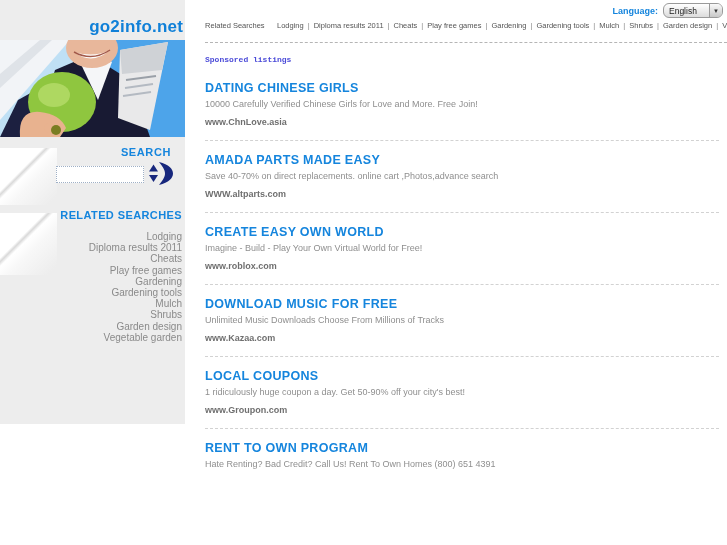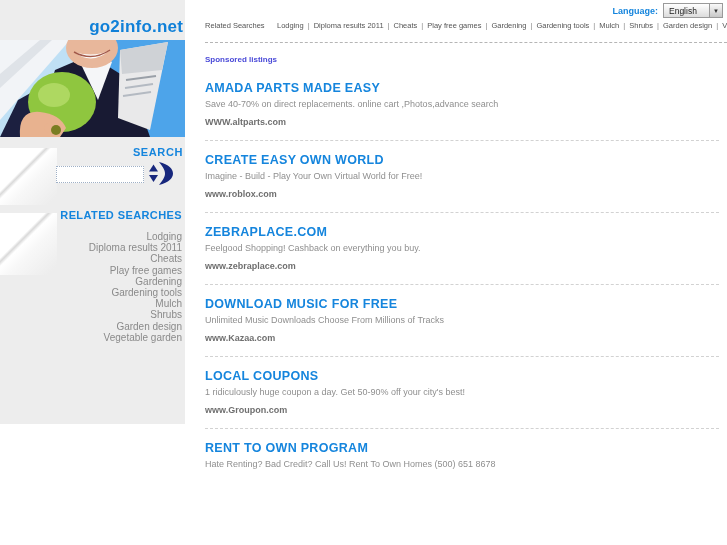--- a/index.html
+++ b/index.html
@@ -8,47 +8,47 @@
   .page { position:relative; width:727px; height:545px; background:#fff; }
 
   
   .sidebar { position:absolute; left:0; top:0; width:185px; height:424px; background:#ededed; }
   .logo { position:absolute; top:17px; right:2px; font-size:17px; font-weight:bold; color:#1080d8; letter-spacing:0.2px; }
   .photo { position:absolute; left:0; top:40px; width:185px; height:97px; display:block; }
   .stripe-block { position:absolute; left:0; width:57px; background:
       linear-gradient(135deg,#ffffff 38%,#d9d9d9 41%,#ffffff 45%,#f7f7f7 60%,#ededed 92%); }
   .stripe-1 { top:148px; height:57px; }
   .stripe-2 { top:213px; height:62px; }
-  .search-label { position:absolute; top:146px; right:2px; font-size:11px; font-weight:bold; color:#1585dd; letter-spacing:0.6px; }
+  .search-label { position:absolute; top:146px; right:14px; font-size:11px; font-weight:bold; color:#1585dd; letter-spacing:0.6px; }
   .search-input { position:absolute; left:56px; top:166px; width:88px; height:17px; background:#fff;
       border:1px dotted #9fb0c6; font-size:10px; padding:0 3px; color:#444; outline:none; }
   .go-btn { position:absolute; left:147px; top:161px; width:28px; height:26px; cursor:pointer; background:none; border:none; }
   .rel-title { position:absolute; top:209px; right:3px; font-size:11px; font-weight:bold; color:#1585dd; letter-spacing:0.4px; }
   .rel-list { position:absolute; top:231px; right:3px; text-align:right; }
   .rel-list a { display:block; font-size:10px; line-height:11.2px; color:#8a8a8a; text-decoration:none; }
 
   
   .content { position:absolute; left:185px; top:0; width:542px; height:545px; background:#fff; }
   .langbar { position:absolute; top:3px; right:4px; display:flex; align-items:center; }
   .lang-label { font-size:9px; font-weight:bold; color:#1585dd; margin-right:5px; }
   .lang-select { display:flex; align-items:stretch; width:60px; height:15px; border:1px solid #9a9a9a;
-      border-radius:0; background:linear-gradient(#ffffff,#dcdcdc); overflow:hidden; cursor:pointer; }
+      border-radius:6px; background:linear-gradient(#ffffff,#dcdcdc); overflow:hidden; cursor:pointer; }
   .lang-select .val { flex:1; font-size:8.5px; color:#222; padding:2px 0 0 5px; }
   .lang-select .arrow { width:13px; border-left:1px solid #9a9a9a; background:linear-gradient(#fafafa,#c8c8c8);
       display:flex; align-items:center; justify-content:center; font-size:6px; color:#333; }
 
   .toprow { position:absolute; top:21px; left:20px; right:6px; display:flex; font-size:7.5px; color:#555; }
   .toprow .lbl { width:72px; flex:none; }
   .toplinks { display:flex; flex-wrap:nowrap; }
   .toplinks a { color:#555; text-decoration:none; white-space:nowrap; }
   .toplinks .pipe { color:#888; margin:0 4px; }
 
   .top-sep { position:absolute; top:42px; left:20px; right:0; border-top:1px dashed #b5b5b5; }
 
-  .sponsored { position:absolute; top:55px; left:20px; font-size:8px; font-weight:bold; color:#4a4ad8; }
+  .sponsored { position:absolute; top:55px; left:20px; font-size:8px; font-weight:bold; color:#4a4ad8;font-family:Liberation Mono, monospace; }
 
   .listings { position:absolute; top:69px; left:20px; right:8px; }
   .listing { padding:9px 0 11px; border-bottom:1px dashed #d2d2d2; }
   .listing:last-child { border-bottom:none; }
   .listing .t { display:inline-block; font-size:12.5px; font-weight:bold; color:#1585dd; letter-spacing:0.3px;
       text-decoration:none; margin-bottom:4px; }
   .listing .d { font-size:9px; color:#8f8f8f; margin-bottom:2px; }
   .listing .u { display:inline-block; font-size:9px; font-weight:bold; color:#6f6f6f; text-decoration:none; }
 </style>
 </head>
@@ -149,52 +149,52 @@
         <a href="#">Vegetable garden</a>
       </span>
     </div>
 
     <div class="top-sep"></div>
 
     <div class="sponsored">Sponsored listings</div>
 
     <div class="listings">
 
+      <div class="listing">
+        <a class="t" href="#">DATING CHINESE GIRLS</a>
+        <div class="d">10000 Carefully Verified Chinese Girls for Love and More. Free Join!</div>
+        <a class="u" href="#">www.ChnLove.asia</a>
+      </div>
 
       <div class="listing">
         <a class="t" href="#">AMADA PARTS MADE EASY</a>
         <div class="d">Save 40-70% on direct replacements. online cart ,Photos,advance search</div>
         <a class="u" href="#">WWW.altparts.com</a>
       </div>
 
       <div class="listing">
         <a class="t" href="#">CREATE EASY OWN WORLD</a>
         <div class="d">Imagine - Build - Play Your Own Virtual World for Free!</div>
         <a class="u" href="#">www.roblox.com</a>
       </div>
 
-      <div class="listing">
-        <a class="t" href="#">ZEBRAPLACE.COM</a>
-        <div class="d">Feelgood Shopping! Cashback on everything you buy.</div>
-        <a class="u" href="#">www.zebraplace.com</a>
-      </div>
 
       <div class="listing">
         <a class="t" href="#">DOWNLOAD MUSIC FOR FREE</a>
         <div class="d">Unlimited Music Downloads Choose From Millions of Tracks</div>
         <a class="u" href="#">www.Kazaa.com</a>
       </div>
 
       <div class="listing">
         <a class="t" href="#">LOCAL COUPONS</a>
         <div class="d">1 ridiculously huge coupon a day. Get 50-90% off your city's best!</div>
         <a class="u" href="#">www.Groupon.com</a>
       </div>
 
       <div class="listing">
         <a class="t" href="#">RENT TO OWN PROGRAM</a>
-        <div class="d">Hate Renting? Bad Credit? Call Us! Rent To Own Homes (500) 651 8678</div>
+        <div class="d">Hate Renting? Bad Credit? Call Us! Rent To Own Homes (800) 651 4391</div>
         
       </div>
 
     </div>
   </div>
 </div>
 
 </body></html>

